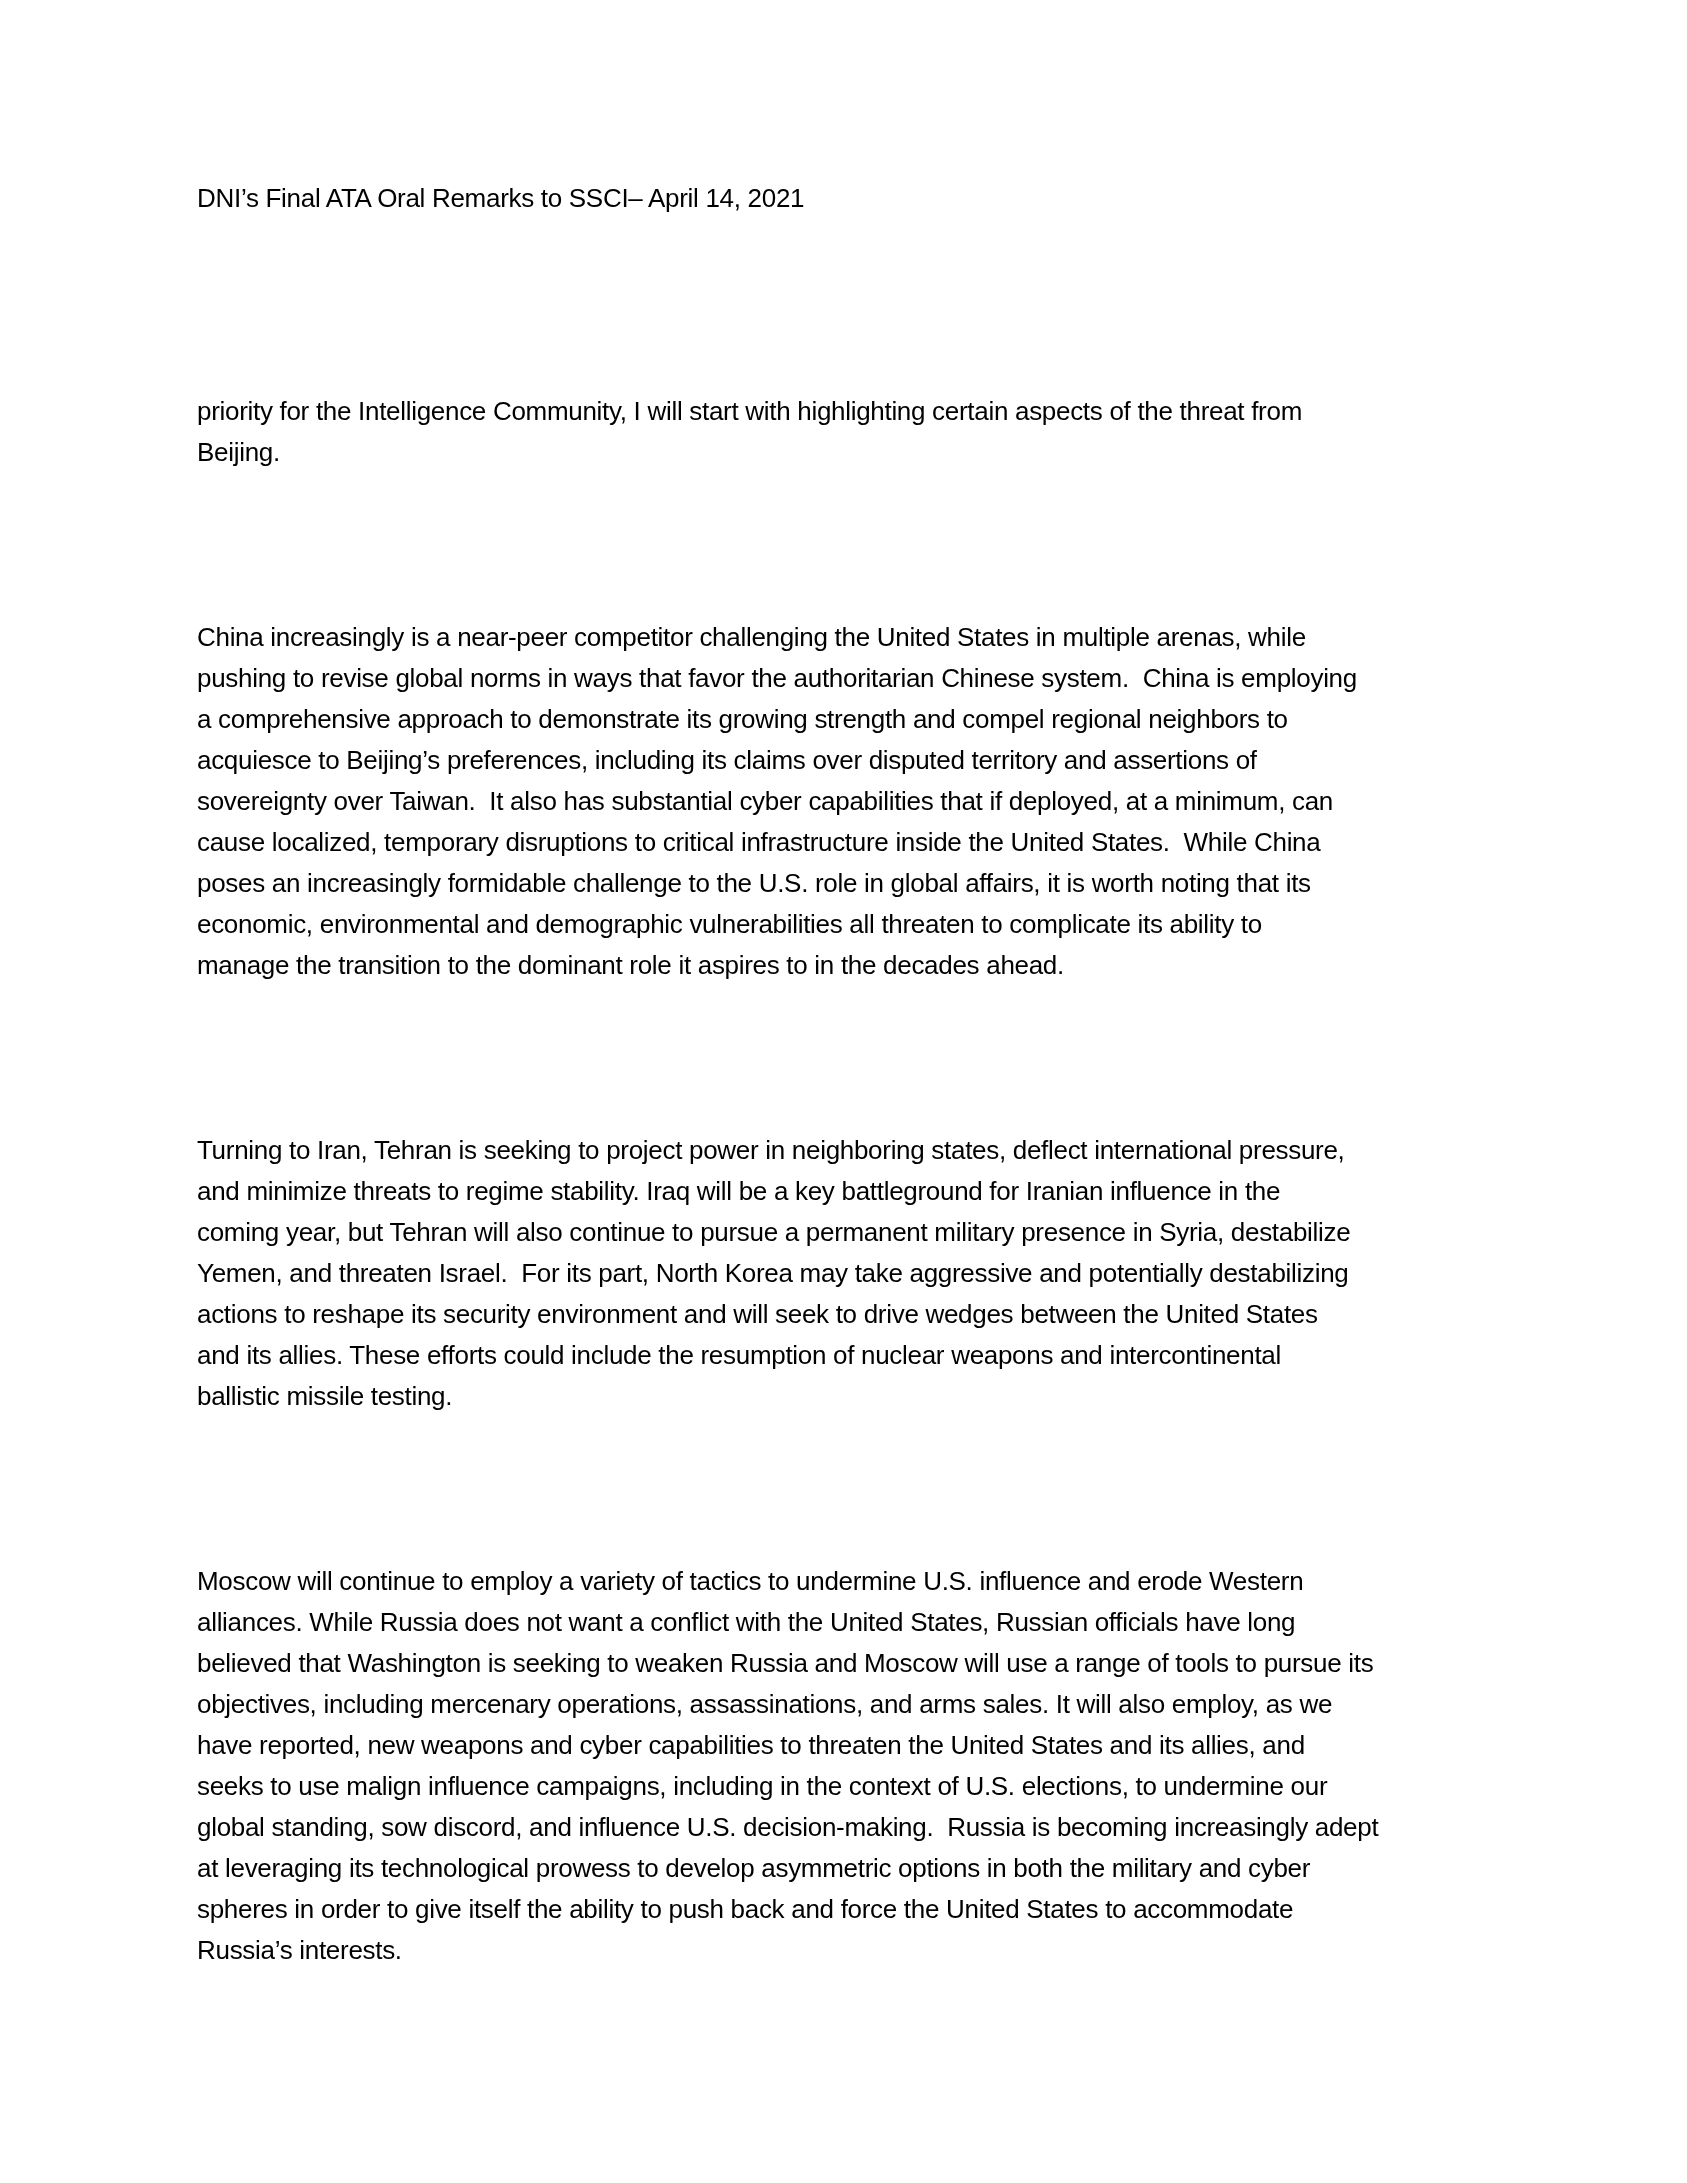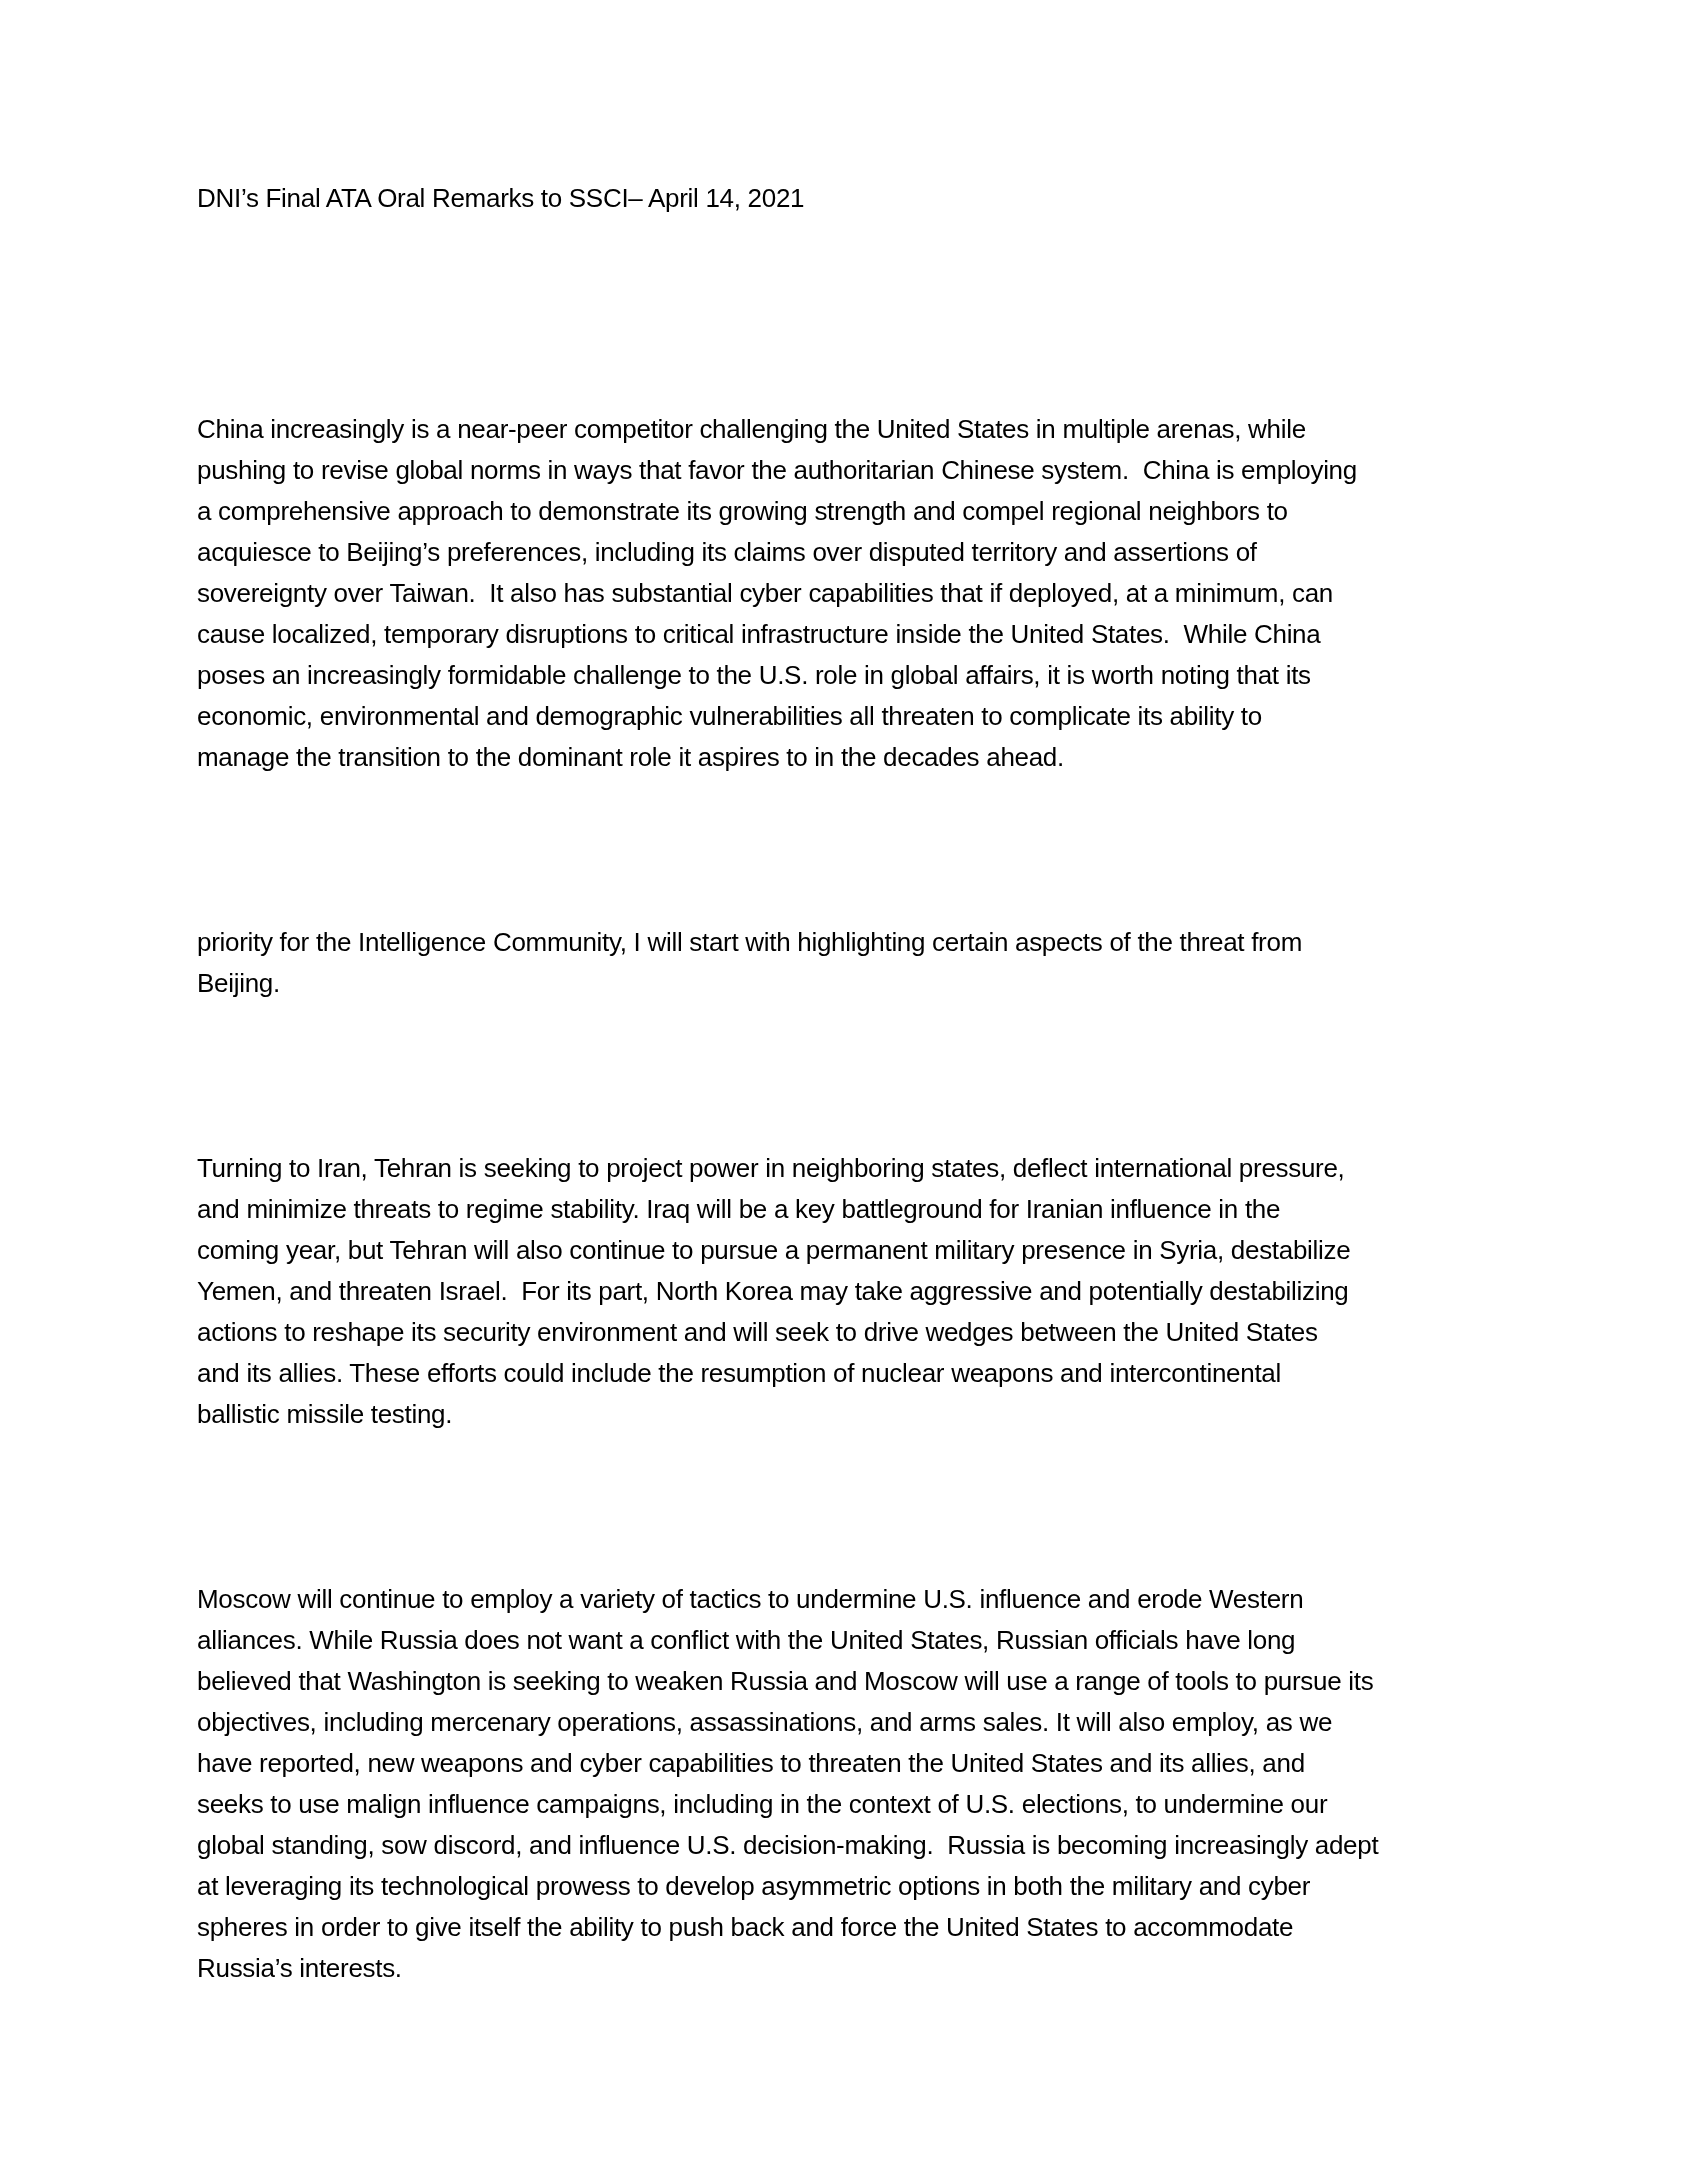--- a/index.html
+++ b/index.html
@@ -20,46 +20,46 @@
     left: 197px;
     width: 1317px;
     color: #000000;
     font-family: "Liberation Sans", "DejaVu Sans", sans-serif;
     font-size: 26px;
     letter-spacing: -0.3px;
     line-height: 41px;
     white-space: pre; 
   }
   .doc-header {
-    margin: 0 0 67px 0;
+    margin: 0 0 49px 0;
     font-weight: 400;
   }
   .para {
     margin: 0 0 21px 0;
   }
 </style>
 </head>
 <body>
 
 <div class="page">
   <div class="doc">
     <div class="doc-header">DNI’s Final ATA Oral Remarks to SSCI– April 14, 2021</div>
 
+    <div class="para">priority for the Intelligence Community, I will start with highlighting certain aspects of the threat from
+Beijing.</div>
+
     <div class="para">China increasingly is a near-peer competitor challenging the United States in multiple arenas, while
 pushing to revise global norms in ways that favor the authoritarian Chinese system.  China is employing
 a comprehensive approach to demonstrate its growing strength and compel regional neighbors to
 acquiesce to Beijing’s preferences, including its claims over disputed territory and assertions of
 sovereignty over Taiwan.  It also has substantial cyber capabilities that if deployed, at a minimum, can
 cause localized, temporary disruptions to critical infrastructure inside the United States.  While China
 poses an increasingly formidable challenge to the U.S. role in global affairs, it is worth noting that its
 economic, environmental and demographic vulnerabilities all threaten to complicate its ability to
 manage the transition to the dominant role it aspires to in the decades ahead.</div>
-
-    <div class="para">priority for the Intelligence Community, I will start with highlighting certain aspects of the threat from
-Beijing.</div>
 
     <div class="para">Turning to Iran, Tehran is seeking to project power in neighboring states, deflect international pressure,
 and minimize threats to regime stability. Iraq will be a key battleground for Iranian influence in the
 coming year, but Tehran will also continue to pursue a permanent military presence in Syria, destabilize
 Yemen, and threaten Israel.  For its part, North Korea may take aggressive and potentially destabilizing
 actions to reshape its security environment and will seek to drive wedges between the United States
 and its allies. These efforts could include the resumption of nuclear weapons and intercontinental
 ballistic missile testing.</div>
 
     <div class="para">Moscow will continue to employ a variety of tactics to undermine U.S. influence and erode Western

